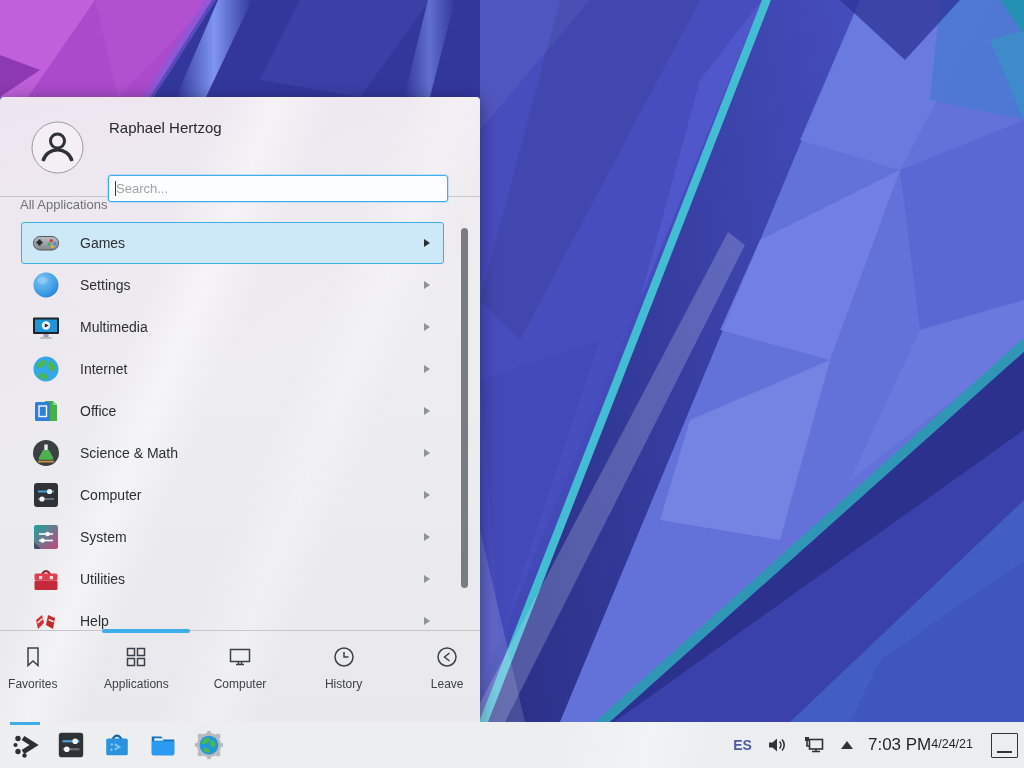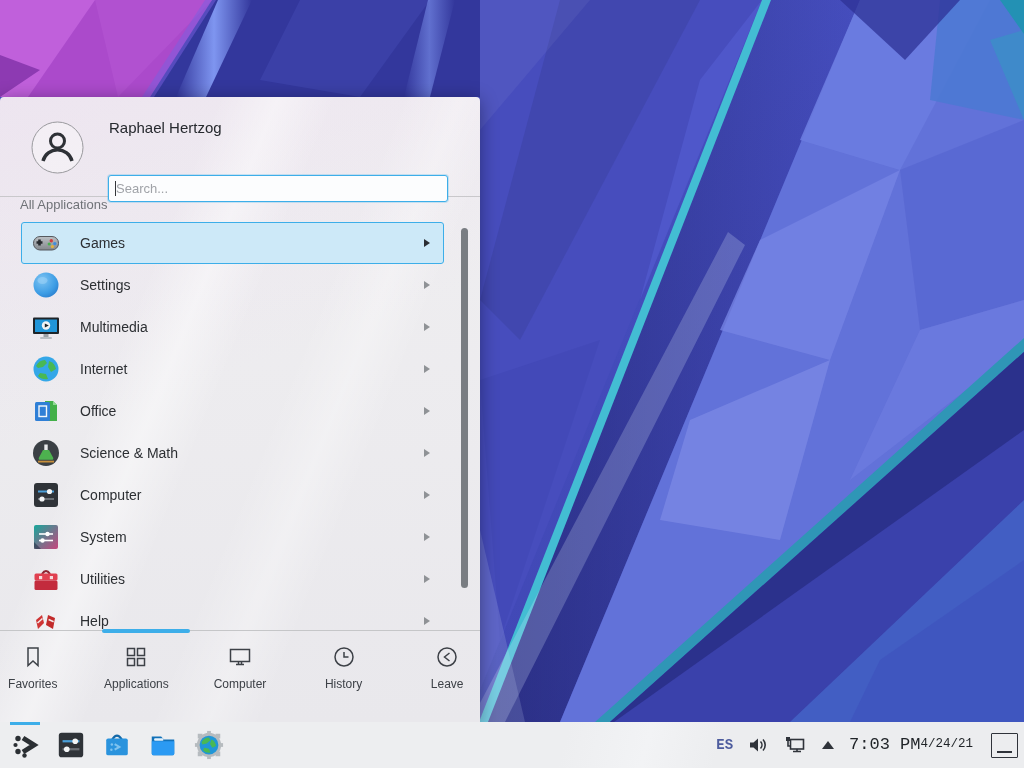--- a/index.html
+++ b/index.html
@@ -9,21 +9,21 @@
     position:relative; background:#3d43ae;
   }
 
   
   .wallpaper { position:absolute; top:0; left:0; width:1024px; height:722px; }
 
   
   .taskbar {
     position:absolute; left:0; top:722px; width:1024px; height:46px;
     background:linear-gradient(105deg, #edeef0 55%, #f2f3f5 63%, #ecedef 70%);
-    display:flex; align-items:center; padding:0 6px 0 8px;font-family:Liberation Mono, monospace;
+    display:flex; align-items:center; padding:0 6px 0 8px;
   }
   .task-btn { width:34px; height:34px; display:grid; place-items:center; margin-right:12px; position:relative; }
   .active-line { position:absolute; top:-6px; left:2px; width:30px; height:3px; background:#3daee9; }
   .tray { margin-left:auto; display:flex; align-items:center; gap:14px; }
   .kbd-layout { font-size:14px; font-weight:bold; color:#4d5c9e; }
   .clock { display:flex; align-items:center; line-height:1.05; color:#1f2327; }
   .clock .time { font-size:17px; font-weight:500; }
   .clock .date { font-size:12.5px; }
   .peek-btn { width:27px; height:25px; border:1.5px solid #2f333a; border-radius:1px; position:relative; margin-left:4px; }
   .peek-btn::after { content:""; position:absolute; left:5px; right:5px; bottom:4px; height:2px; background:#2f333a; }

